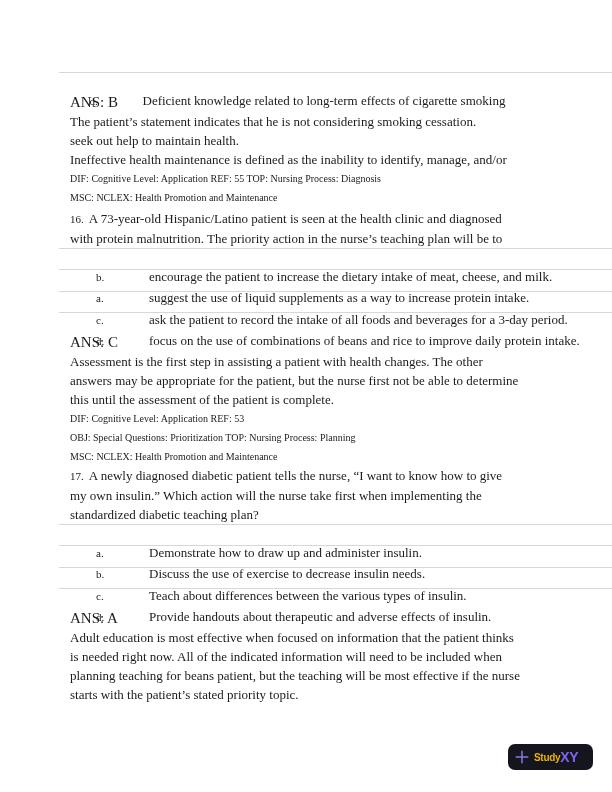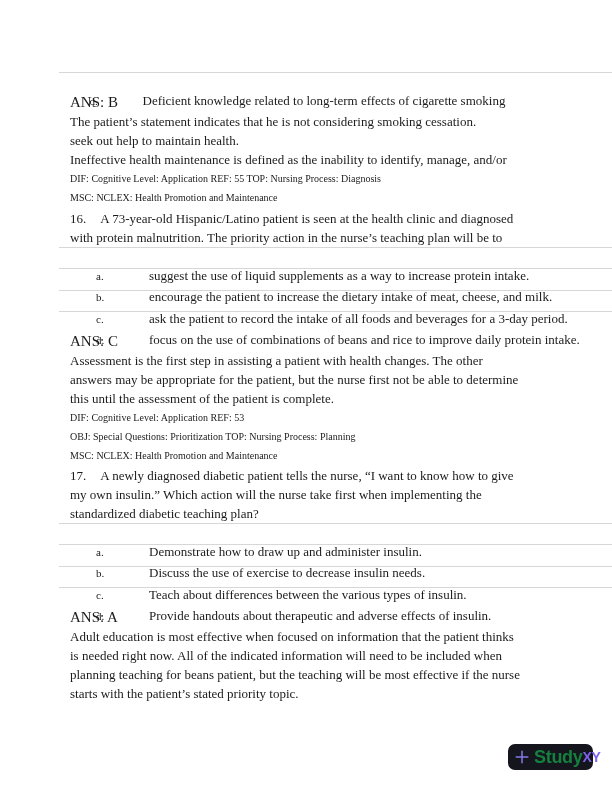--- a/index.html
+++ b/index.html
@@ -21,33 +21,33 @@
     height:21.3px;
     border-top:1px solid #d7d7d7;
     padding:5px 0 0 11px;
     font-size:13px;line-height:15px;
     white-space:pre;
   }
   .opt .letter{display:inline-block;width:53px;font-size:11px;}
   .ans{font-size:15px;line-height:19px;padding-left:11px;white-space:pre;}
   .body-line{font-size:13px;line-height:19px;padding-left:11px;white-space:pre;}
   .meta-line{font-size:10px;line-height:19px;padding-left:11px;white-space:pre;}
-  .qnum{font-size:13px;margin-right:14px;}
+  .qnum{font-size:11px;margin-right:5px;}
 
   .logo{
     position:absolute;left:508px;top:744px;
     width:85px;height:26px;
     background:#14151d;border-radius:7px;
     display:flex;align-items:center;
     padding-left:7px;box-sizing:border-box;
     font-family:"Liberation Sans","DejaVu Sans",sans-serif;
     cursor:pointer;
   }
   .logo svg{display:block;margin-right:5px;}
-  .logo .brand{font-size:18px;font-weight:bold;letter-spacing:-0.3px;color:#15803d;}
+  .logo .brand{font-size:10px;font-weight:bold;letter-spacing:-0.3px;color:#eab308;}
   .logo .brand-accent{font-size:14px;font-weight:bold;letter-spacing:-0.3px;color:#7d63f2;}
 </style>
 </head>
 <body>
 
 <div class="page">
 
   <div class="sec sec1">
     <div class="opt">
       <span class="letter">d.</span><span>Deficient knowledge related to long-term effects of cigarette smoking</span>
@@ -64,24 +64,24 @@
     </div>
   </div>
 
   <div class="sec sec2">
     <div>
       <div class="body-line"><span class="qnum">16.</span><span>A 73-year-old Hispanic/Latino patient is seen at the health clinic and diagnosed</span></div>
       <div class="body-line">with protein malnutrition. The priority action in the nurse’s teaching plan will be to</div>
     </div>
     <div>
       <div class="opt">
-        <span class="letter">a.</span><span>suggest the use of liquid supplements as a way to increase protein intake.</span>
+        <span class="letter">b.</span><span>encourage the patient to increase the dietary intake of meat, cheese, and milk.</span>
       </div>
       <div class="opt">
-        <span class="letter">b.</span><span>encourage the patient to increase the dietary intake of meat, cheese, and milk.</span>
+        <span class="letter">a.</span><span>suggest the use of liquid supplements as a way to increase protein intake.</span>
       </div>
       <div class="opt">
         <span class="letter">c.</span><span>ask the patient to record the intake of all foods and beverages for a 3-day period.</span>
       </div>
       <div class="opt">
         <span class="letter">d.</span><span>focus on the use of combinations of beans and rice to improve daily protein intake.</span>
       </div>
     </div>
     <div class="ans">ANS: C</div>
     <div>

